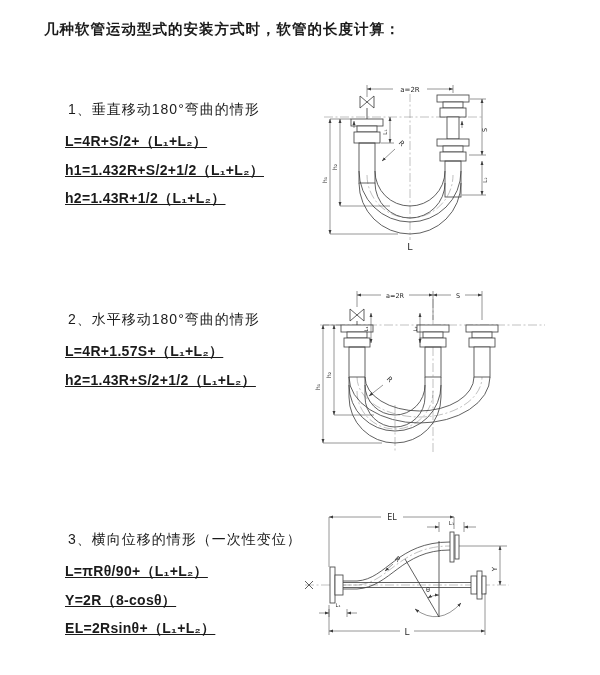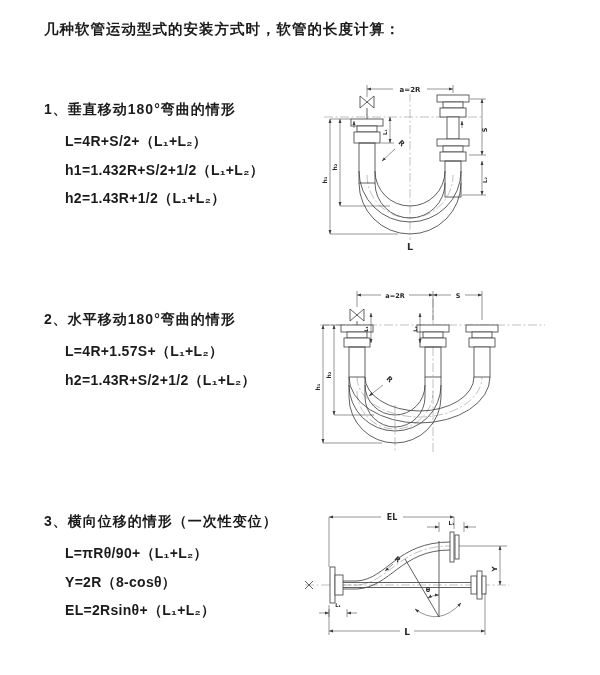--- a/index.html
+++ b/index.html
@@ -4,24 +4,24 @@
 <style>
   html,body{margin:0;padding:0;}
   body{
     width:600px;height:675px;position:relative;background:#ffffff;
     font-family:"Liberation Sans","DejaVu Sans",sans-serif;color:#1b1b1b;overflow:hidden;
   }
   .title{
     position:absolute;left:44px;top:20px;font-size:14.5px;font-weight:700;letter-spacing:1px;
   }
   .sec{position:absolute;left:44px;width:282px;}
-  .sec-h{font-size:14px;font-weight:700;letter-spacing:1px;}
+  .sec-h{font-size:14px;font-weight:400;letter-spacing:1px;margin-left:24px;}
   .formulas{margin:8px 0 0 21px;}
-  .f{font-size:14px;font-weight:600;line-height:28.5px;white-space:nowrap;letter-spacing:.3px;}
-  .dg{position:absolute;font-weight:bold;}
+  .f{font-size:14px;font-weight:600;line-height:28.5px;white-space:nowrap;letter-spacing:.3px;text-decoration:underline;}
+  .dg{position:absolute;}
   svg{display:block;}
   svg text{font-family:"DejaVu Sans","Liberation Sans",sans-serif;fill:#2a2a2a;}
   .ln path,.ln rect,.ln line{stroke:#454545;stroke-width:.85;fill:none;}
   .ln .solid{fill:#ffffff;}
   .dim path,.dim line{stroke:#3e3e3e;stroke-width:.55;fill:none;}
   .cl path,.cl line{stroke:#808080;stroke-width:.5;fill:none;stroke-dasharray:9 2.5 2 2.5;}
   .bg{fill:#ffffff;stroke:none;}
 </style>
 </head>
 <body>
@@ -38,21 +38,21 @@
 </div>
 
 <div class="sec" style="top:311px;">
   <div class="sec-h">2、水平移动180°弯曲的情形</div>
   <div class="formulas">
     <div class="f">L=4R+1.57S+（L₁+L₂）</div>
     <div class="f">h2=1.43R+S/2+1/2（L₁+L₂）</div>
   </div>
 </div>
 
-<div class="sec" style="top:513px;">
+<div class="sec" style="top:531px;">
   <div class="sec-h">3、横向位移的情形（一次性变位）</div>
   <div class="formulas">
     <div class="f">L=πRθ/90+（L₁+L₂）</div>
     <div class="f">Y=2R（8-cosθ）</div>
     <div class="f">EL=2Rsinθ+（L₁+L₂）</div>
   </div>
 </div>
 
 <div class="dg" style="left:310px;top:75px;width:290px;height:180px;">
 <svg viewBox="0 0 290 180" width="290" height="180">

